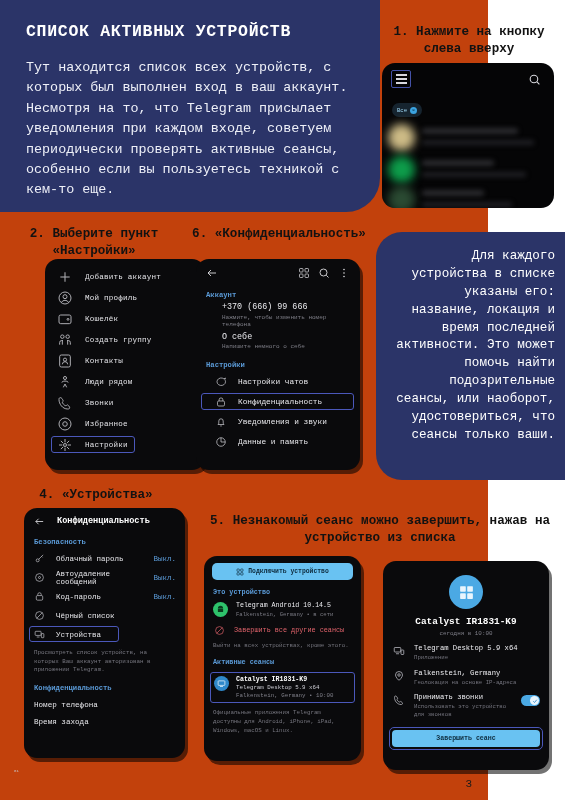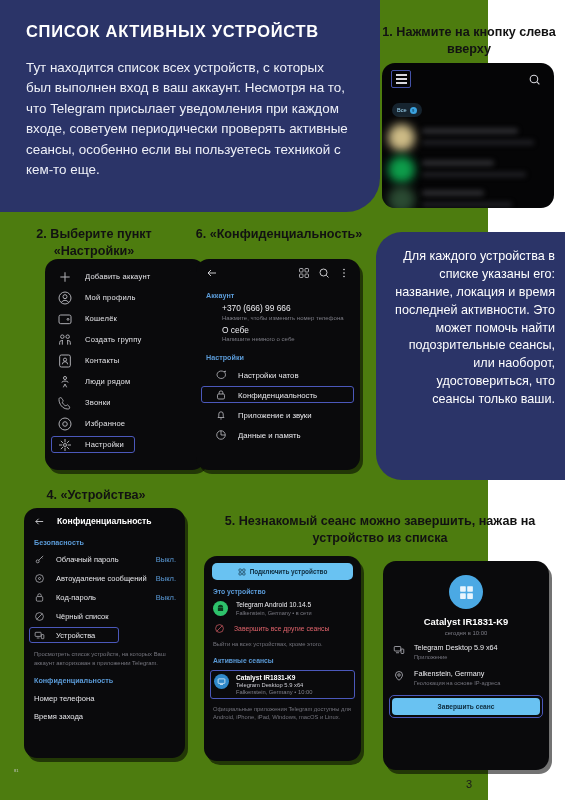--- a/index.html
+++ b/index.html
@@ -2,21 +2,21 @@
 <html><head>
 <meta charset="utf-8">
 <style>
   * { box-sizing: border-box; margin: 0; padding: 0; }
   html, body {
     width: 565px; height: 800px;
     background: #ffffff;
     font-family: "Liberation Sans", sans-serif;
     overflow: hidden;
   }
-  #page { position: relative; width: 488px; height: 800px; background:#4d7c0f; }
+  #page { position: relative; width: 488px; height: 800px; background:#c2410c;font-family:Liberation Mono, monospace; }
 
   
   .hero {
     position: absolute; left: 0; top: 0; width: 380px; height: 212px;
     background: #2b3468;
     border-bottom-right-radius: 34px;
     padding: 22px 30px 0 26px;
   }
   .hero-title {
     color: #ffffff; font-size: 16.5px; font-weight: bold;
@@ -364,21 +364,21 @@
           <rect x="5" y="10" width="14" height="10" rx="2.5"></rect>
           <path d="M8.2 10V7.6a3.8 3.8 0 0 1 7.6 0V10"></path>
         </svg>
       <span class="lb">Конфиденциальность</span>
     </div>
     <div class="m3-item">
       <svg viewBox="0 0 24 24" fill="none" stroke="currentColor" stroke-width="1.5">
           <path d="M6 17h12l-1.6-2.5V10a4.4 4.4 0 0 0-8.8 0v4.5z"></path>
           <path d="M10.5 19.5a1.8 1.8 0 0 0 3 0"></path>
         </svg>
-      <span class="lb">Приложение и звуки</span>
+      <span class="lb">Уведомления и звуки</span>
     </div>
     <div class="m3-item">
       <svg viewBox="0 0 24 24" fill="none" stroke="currentColor" stroke-width="1.5">
           <circle cx="12" cy="12" r="8.5"></circle>
           <path d="M12 3.5V12h8.5"></path>
         </svg>
       <span class="lb">Данные и память</span>
     </div>
   </div>
 
@@ -522,20 +522,36 @@
     <div class="m6-row">
       <svg viewBox="0 0 24 24" fill="none" stroke="currentColor" stroke-width="1.5">
           <path d="M12 21s7-6.2 7-11A7 7 0 0 0 5 10c0 4.8 7 11 7 11z"></path>
           <circle cx="12" cy="10" r="2.5"></circle>
         </svg>
       <div class="txt">
         <div class="n">Falkenstein, Germany</div>
         <div class="s">Геолокация на основе IP-адреса</div>
       </div>
     </div>
+    <div class="m6-row">
+      <svg viewBox="0 0 24 24" fill="none" stroke="currentColor" stroke-width="1.5">
+          <path d="M5 4c2 0 3 2 4 4s-1 2-1 3 3 5 5 5 2-2 3-1 3 2 3 4-2 2-3 2C8 21 3 13 3 7c0-1 0-3 2-3z"></path>
+        </svg>
+      <div class="txt">
+        <div class="n">Принимать звонки</div>
+        <div class="s">Использовать это устройство для звонков</div>
+      </div>
+      <div class="toggle">
+        <div class="knob">
+          <svg viewBox="0 0 24 24" fill="none" stroke="currentColor" stroke-width="3.5">
+              <polyline points="5,13 10,18 19,7"></polyline>
+            </svg>
+        </div>
+      </div>
+    </div>
     <div class="m6-cta-wrap">
       <div class="m6-cta">Завершить сеанс</div>
     </div>
   </div>
 
   <div class="corner-mark">81</div>
   <div class="page-num">3</div>
 </div>
 
 </body></html>

